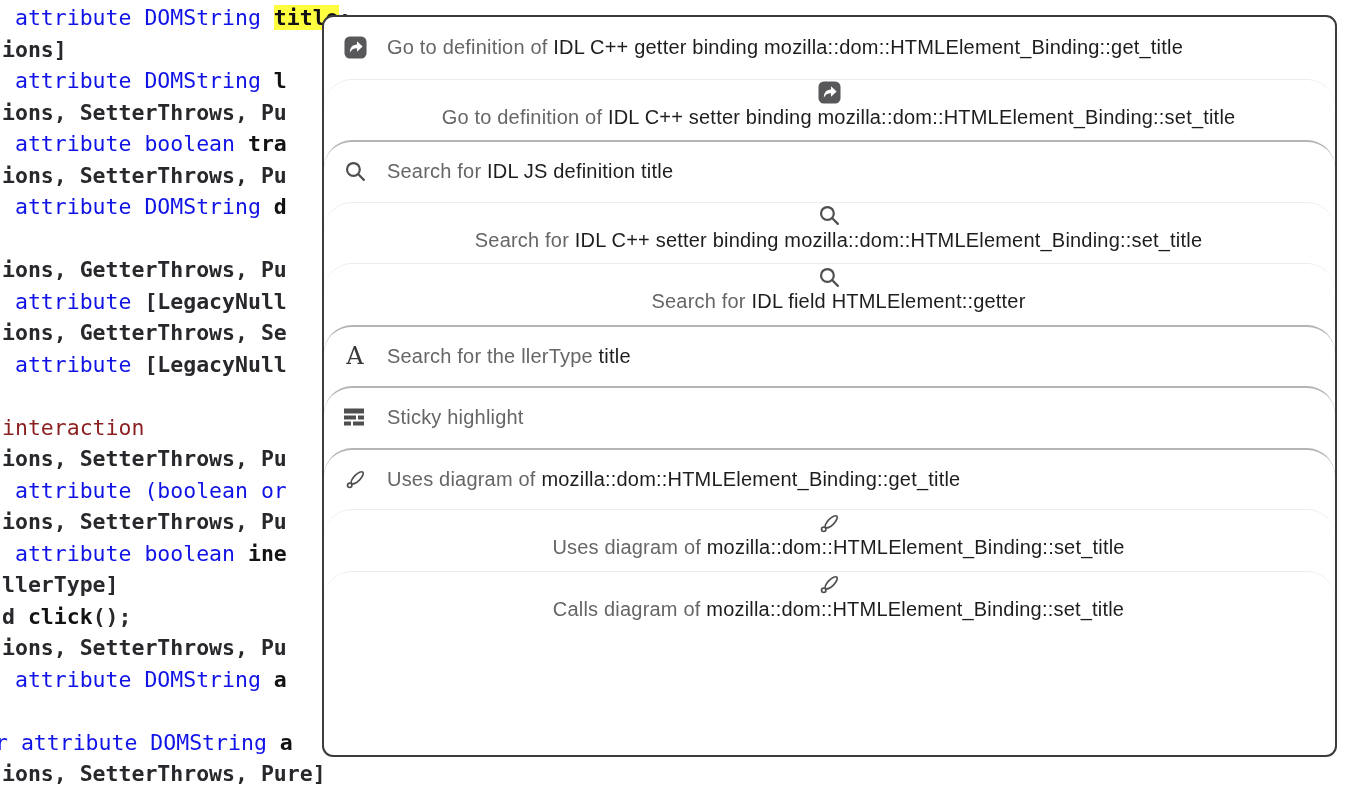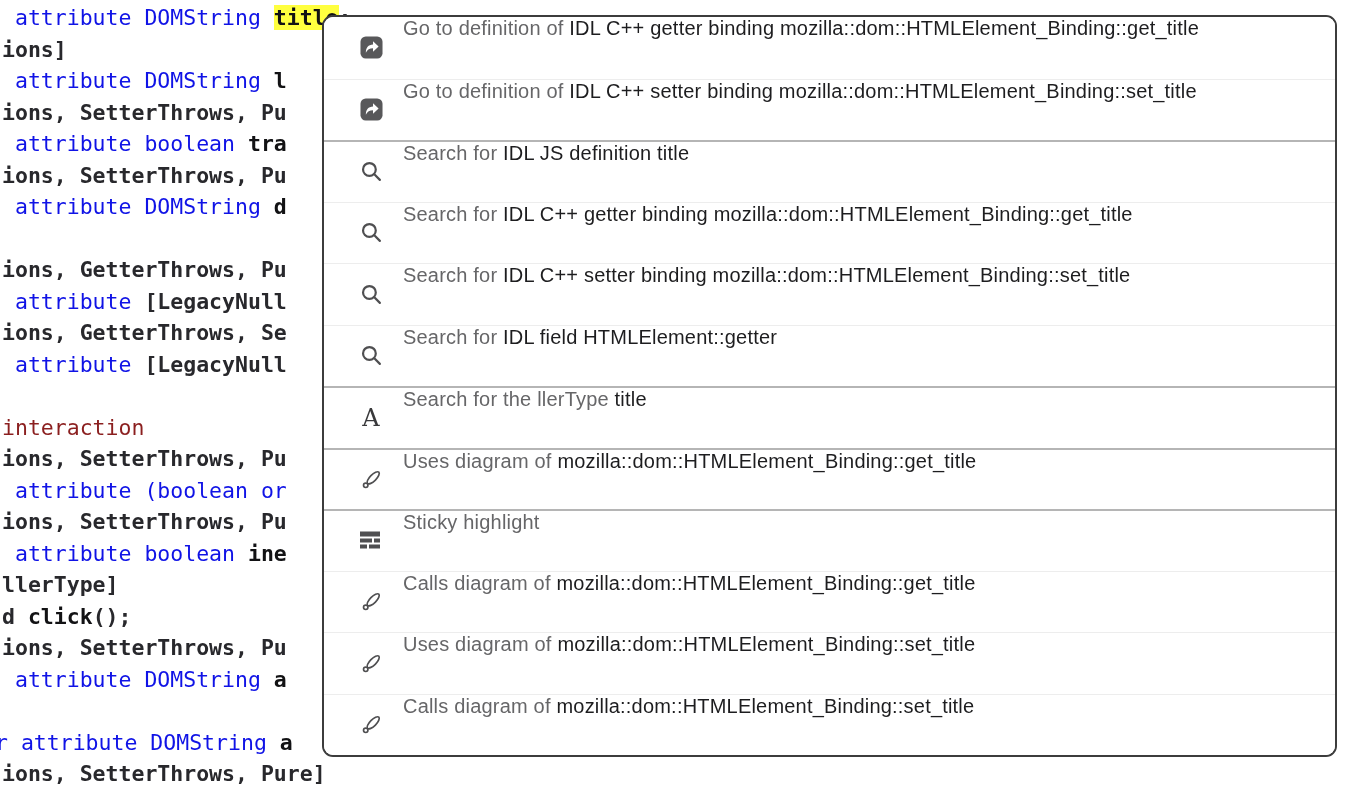--- a/index.html
+++ b/index.html
@@ -20,25 +20,26 @@
   .seg-identifier{color:#121214;font-weight:bold;}
   .seg-hl{background:var(--highlight-bg);}
 
   
   .context-menu{
     position:absolute;left:322px;top:15px;width:1011px;height:738px;
     background:#ffffff;border:2px solid var(--menu-border);
     border-radius:11px;box-sizing:content-box;overflow:hidden;
   }
   .menu-item{
-    display:flex;height:61.5px;
-    padding-left:34px;box-sizing:border-box;cursor:pointer;
+    display:flex;align-items:center;height:61.5px;
+    padding-left:18px;box-sizing:border-box;cursor:pointer;
     background:#ffffff;
+    border-radius:28px;
   }
-  .menu-item.sep-light{border-top:1.5px solid var(--separator-light);}
+  .menu-item.sep-light{border-top:1.5px solid var(--separator-light);flex-direction:column;}
   .menu-item.sep-group{border-top:2px solid var(--separator-group);}
   .mi-icon{width:26px;display:flex;justify-content:center;align-items:center;
            margin-right:19px;flex:0 0 26px;}
   .mi-icon .letterA{font-family:"DejaVu Serif",serif;font-size:24px;
                     color:#39393b;line-height:1;}
   .mi-label{font-size:20px;letter-spacing:0.2px;white-space:nowrap;}
   .mi-prefix{color:var(--menu-prefix);}
   .mi-symbol{color:var(--menu-symbol);}
 </style>
 </head>
@@ -70,29 +71,20 @@
   <div class="menu-item sep-group">
     <span class="mi-icon">
         <svg width="23" height="23" viewBox="0 0 22 22" fill="none" stroke="#4f4f51" stroke-width="2.1" stroke-linecap="round">
           <circle cx="9" cy="9" r="6.1"></circle>
           <line x1="13.7" y1="13.7" x2="19" y2="19"></line>
         </svg>
       </span>
     <span class="mi-label"><span class="mi-prefix">Search for </span><span class="mi-symbol">IDL JS definition title</span></span>
   </div>
 
-  <div class="menu-item sep-light">
-    <span class="mi-icon">
-        <svg width="23" height="23" viewBox="0 0 22 22" fill="none" stroke="#4f4f51" stroke-width="2.1" stroke-linecap="round">
-          <circle cx="9" cy="9" r="6.1"></circle>
-          <line x1="13.7" y1="13.7" x2="19" y2="19"></line>
-        </svg>
-      </span>
-    <span class="mi-label"><span class="mi-prefix">Search for </span><span class="mi-symbol">IDL C++ getter binding mozilla::dom::HTMLElement_Binding::get_title</span></span>
-  </div>
 
   <div class="menu-item sep-light">
     <span class="mi-icon">
         <svg width="23" height="23" viewBox="0 0 22 22" fill="none" stroke="#4f4f51" stroke-width="2.1" stroke-linecap="round">
           <circle cx="9" cy="9" r="6.1"></circle>
           <line x1="13.7" y1="13.7" x2="19" y2="19"></line>
         </svg>
       </span>
     <span class="mi-label"><span class="mi-prefix">Search for </span><span class="mi-symbol">IDL C++ setter binding mozilla::dom::HTMLElement_Binding::set_title</span></span>
   </div>
@@ -109,50 +101,41 @@
 
   <div class="menu-item sep-group">
     <span class="mi-icon">
         <span class="letterA">A</span>
       </span>
     <span class="mi-label"><span class="mi-prefix">Search for the llerType </span><span class="mi-symbol">title</span></span>
   </div>
 
   <div class="menu-item sep-group">
     <span class="mi-icon">
-        <svg width="21" height="21" viewBox="0 0 20 20" fill="none" stroke="#4f4f51" stroke-width="1.6">
-          <ellipse cx="11.6" cy="8.4" rx="7.6" ry="3.0" transform="rotate(-45 11.6 8.4)"></ellipse>
-          <circle cx="4.5" cy="15.5" r="2.1"></circle>
-        </svg>
-      </span>
-    <span class="mi-label"><span class="mi-prefix">Uses diagram of </span><span class="mi-symbol">mozilla::dom::HTMLElement_Binding::get_title</span></span>
-  </div>
-
-  <div class="menu-item sep-group">
-    <span class="mi-icon">
         <svg width="22" height="20" viewBox="0 0 22 20" fill="#4f4f51">
           <rect x="0" y="0.5" width="20" height="5"></rect>
           <rect x="0" y="7.5" width="12" height="4"></rect>
           <rect x="14" y="7.5" width="6" height="4"></rect>
           <rect x="0" y="13.5" width="7" height="4"></rect>
           <rect x="9" y="13.5" width="11" height="4"></rect>
         </svg>
       </span>
     <span class="mi-label"><span class="mi-prefix">Sticky highlight</span><span class="mi-symbol"></span></span>
   </div>
 
-  <div class="menu-item sep-light">
+  <div class="menu-item sep-group">
     <span class="mi-icon">
         <svg width="21" height="21" viewBox="0 0 20 20" fill="none" stroke="#4f4f51" stroke-width="1.6">
           <ellipse cx="11.6" cy="8.4" rx="7.6" ry="3.0" transform="rotate(-45 11.6 8.4)"></ellipse>
           <circle cx="4.5" cy="15.5" r="2.1"></circle>
         </svg>
       </span>
-    <span class="mi-label"><span class="mi-prefix">Calls diagram of </span><span class="mi-symbol">mozilla::dom::HTMLElement_Binding::get_title</span></span>
+    <span class="mi-label"><span class="mi-prefix">Uses diagram of </span><span class="mi-symbol">mozilla::dom::HTMLElement_Binding::get_title</span></span>
   </div>
+
 
   <div class="menu-item sep-light">
     <span class="mi-icon">
         <svg width="21" height="21" viewBox="0 0 20 20" fill="none" stroke="#4f4f51" stroke-width="1.6">
           <ellipse cx="11.6" cy="8.4" rx="7.6" ry="3.0" transform="rotate(-45 11.6 8.4)"></ellipse>
           <circle cx="4.5" cy="15.5" r="2.1"></circle>
         </svg>
       </span>
     <span class="mi-label"><span class="mi-prefix">Uses diagram of </span><span class="mi-symbol">mozilla::dom::HTMLElement_Binding::set_title</span></span>
   </div>

